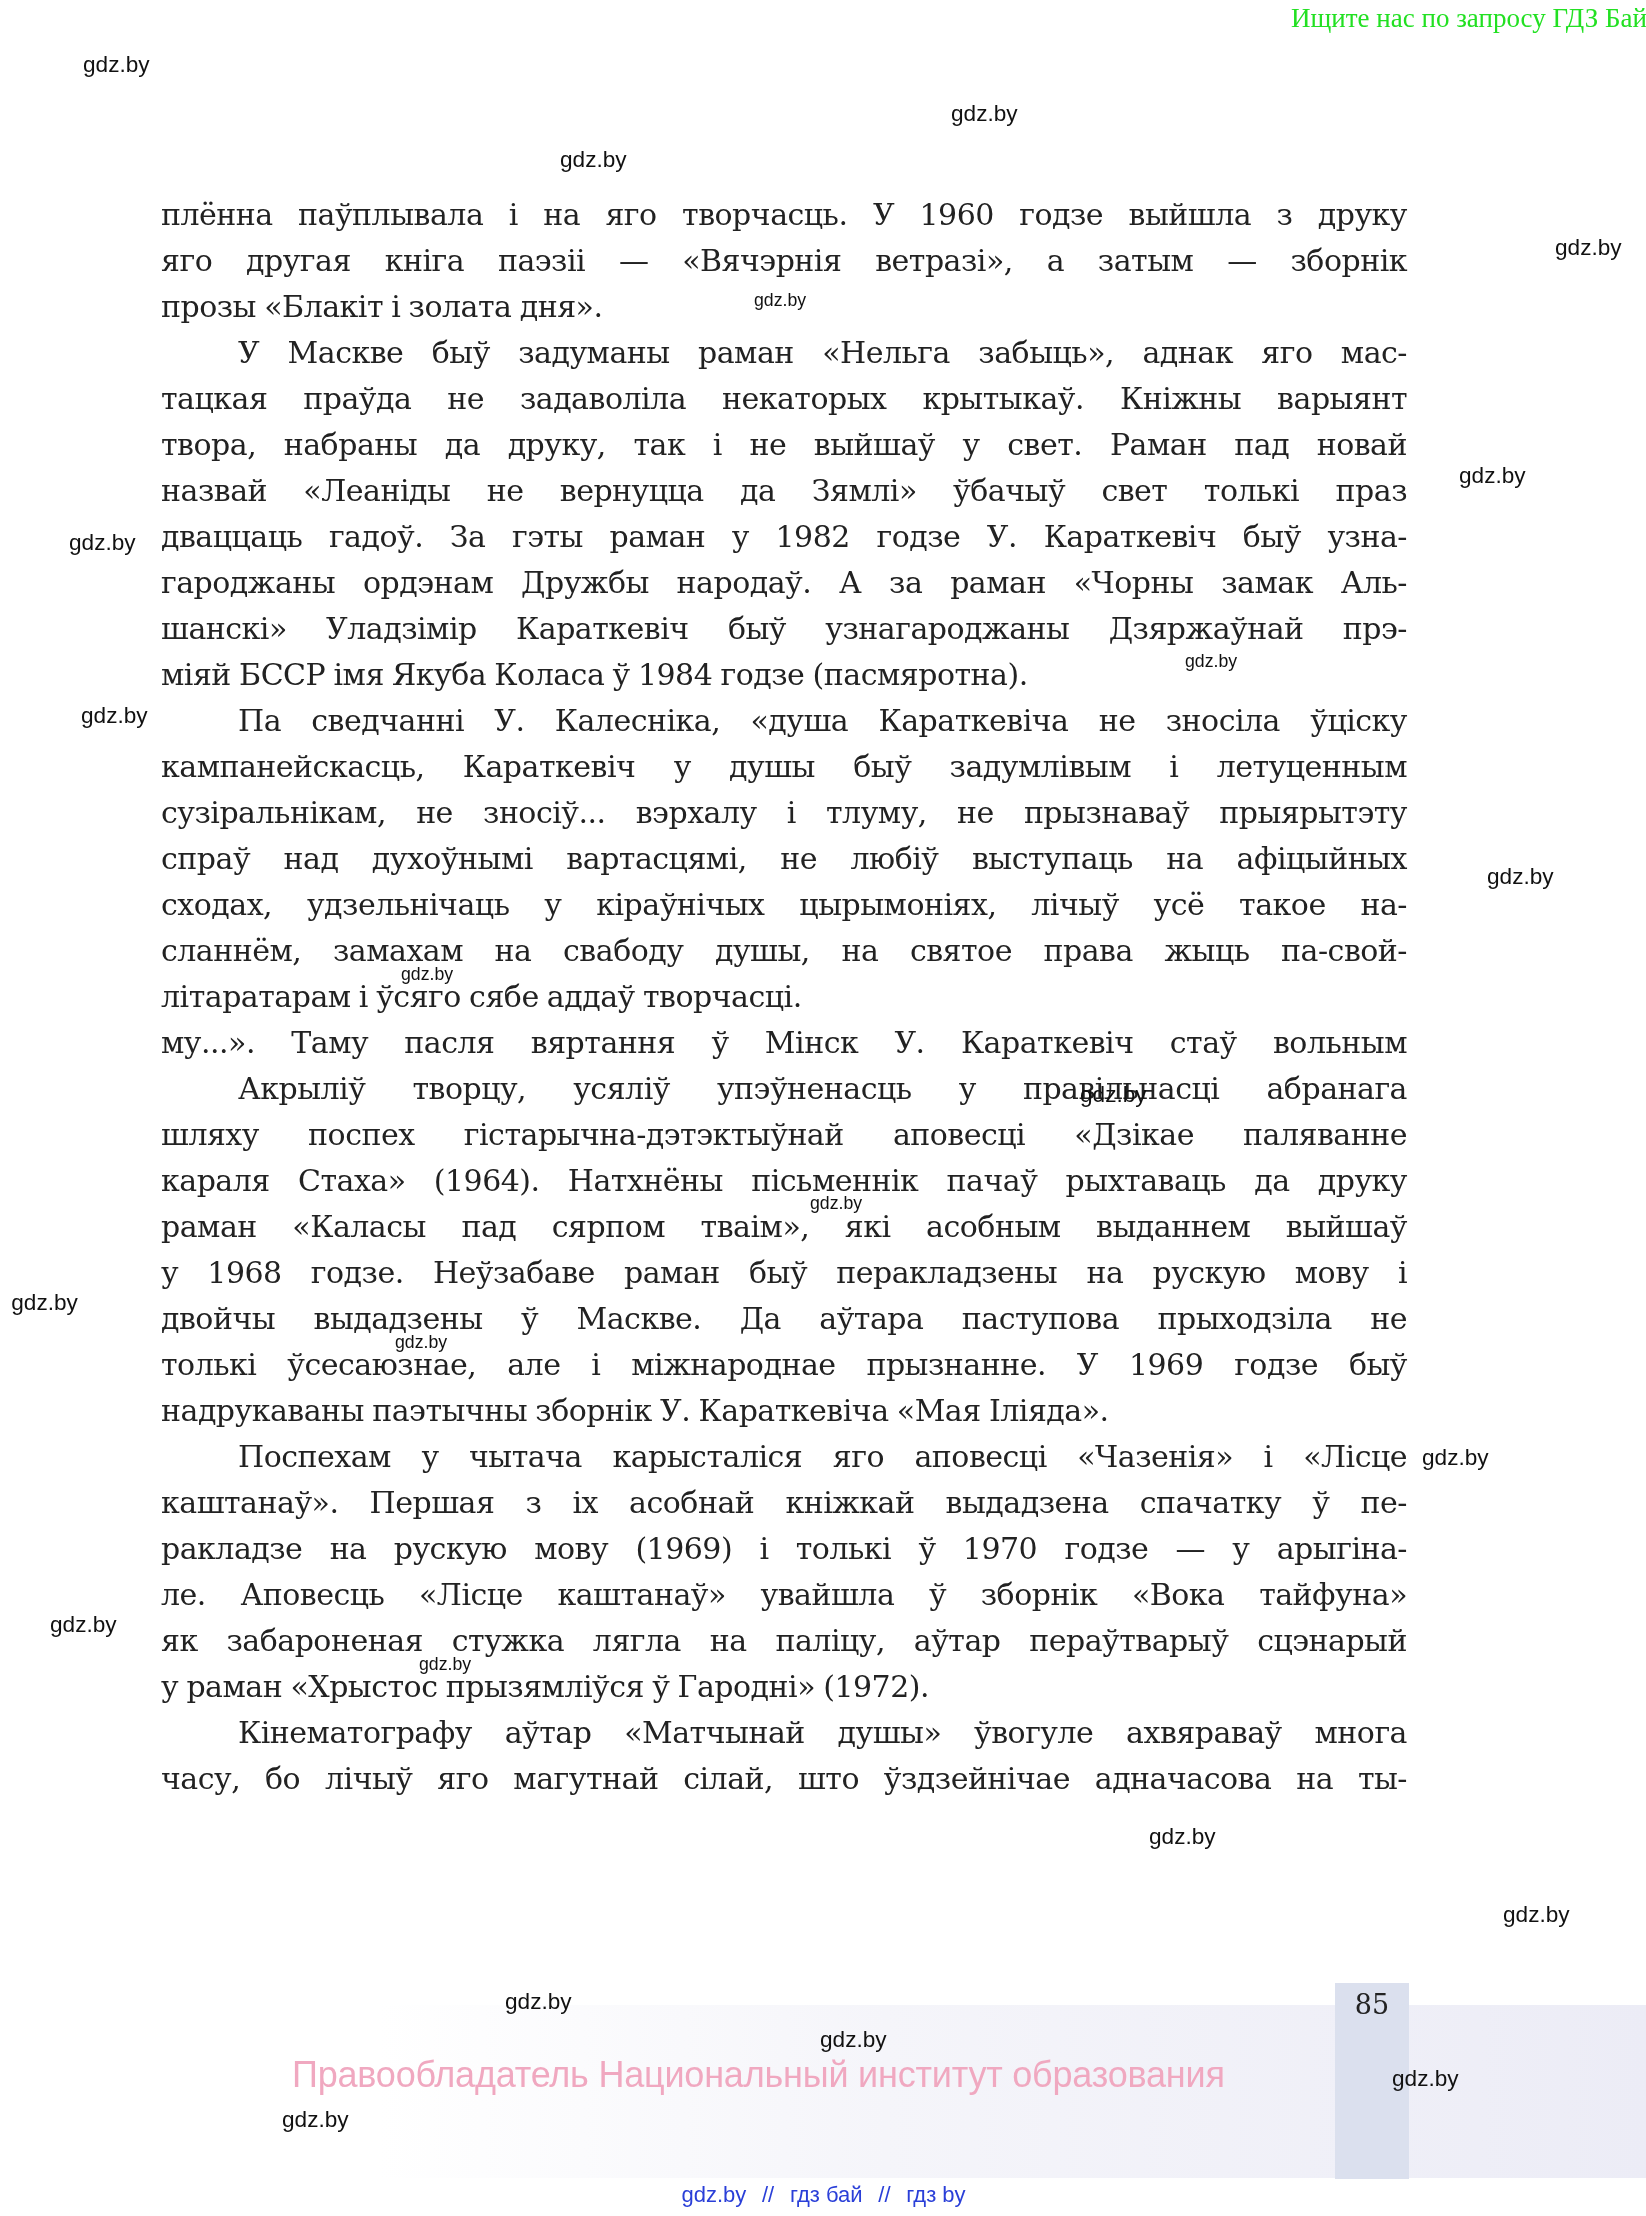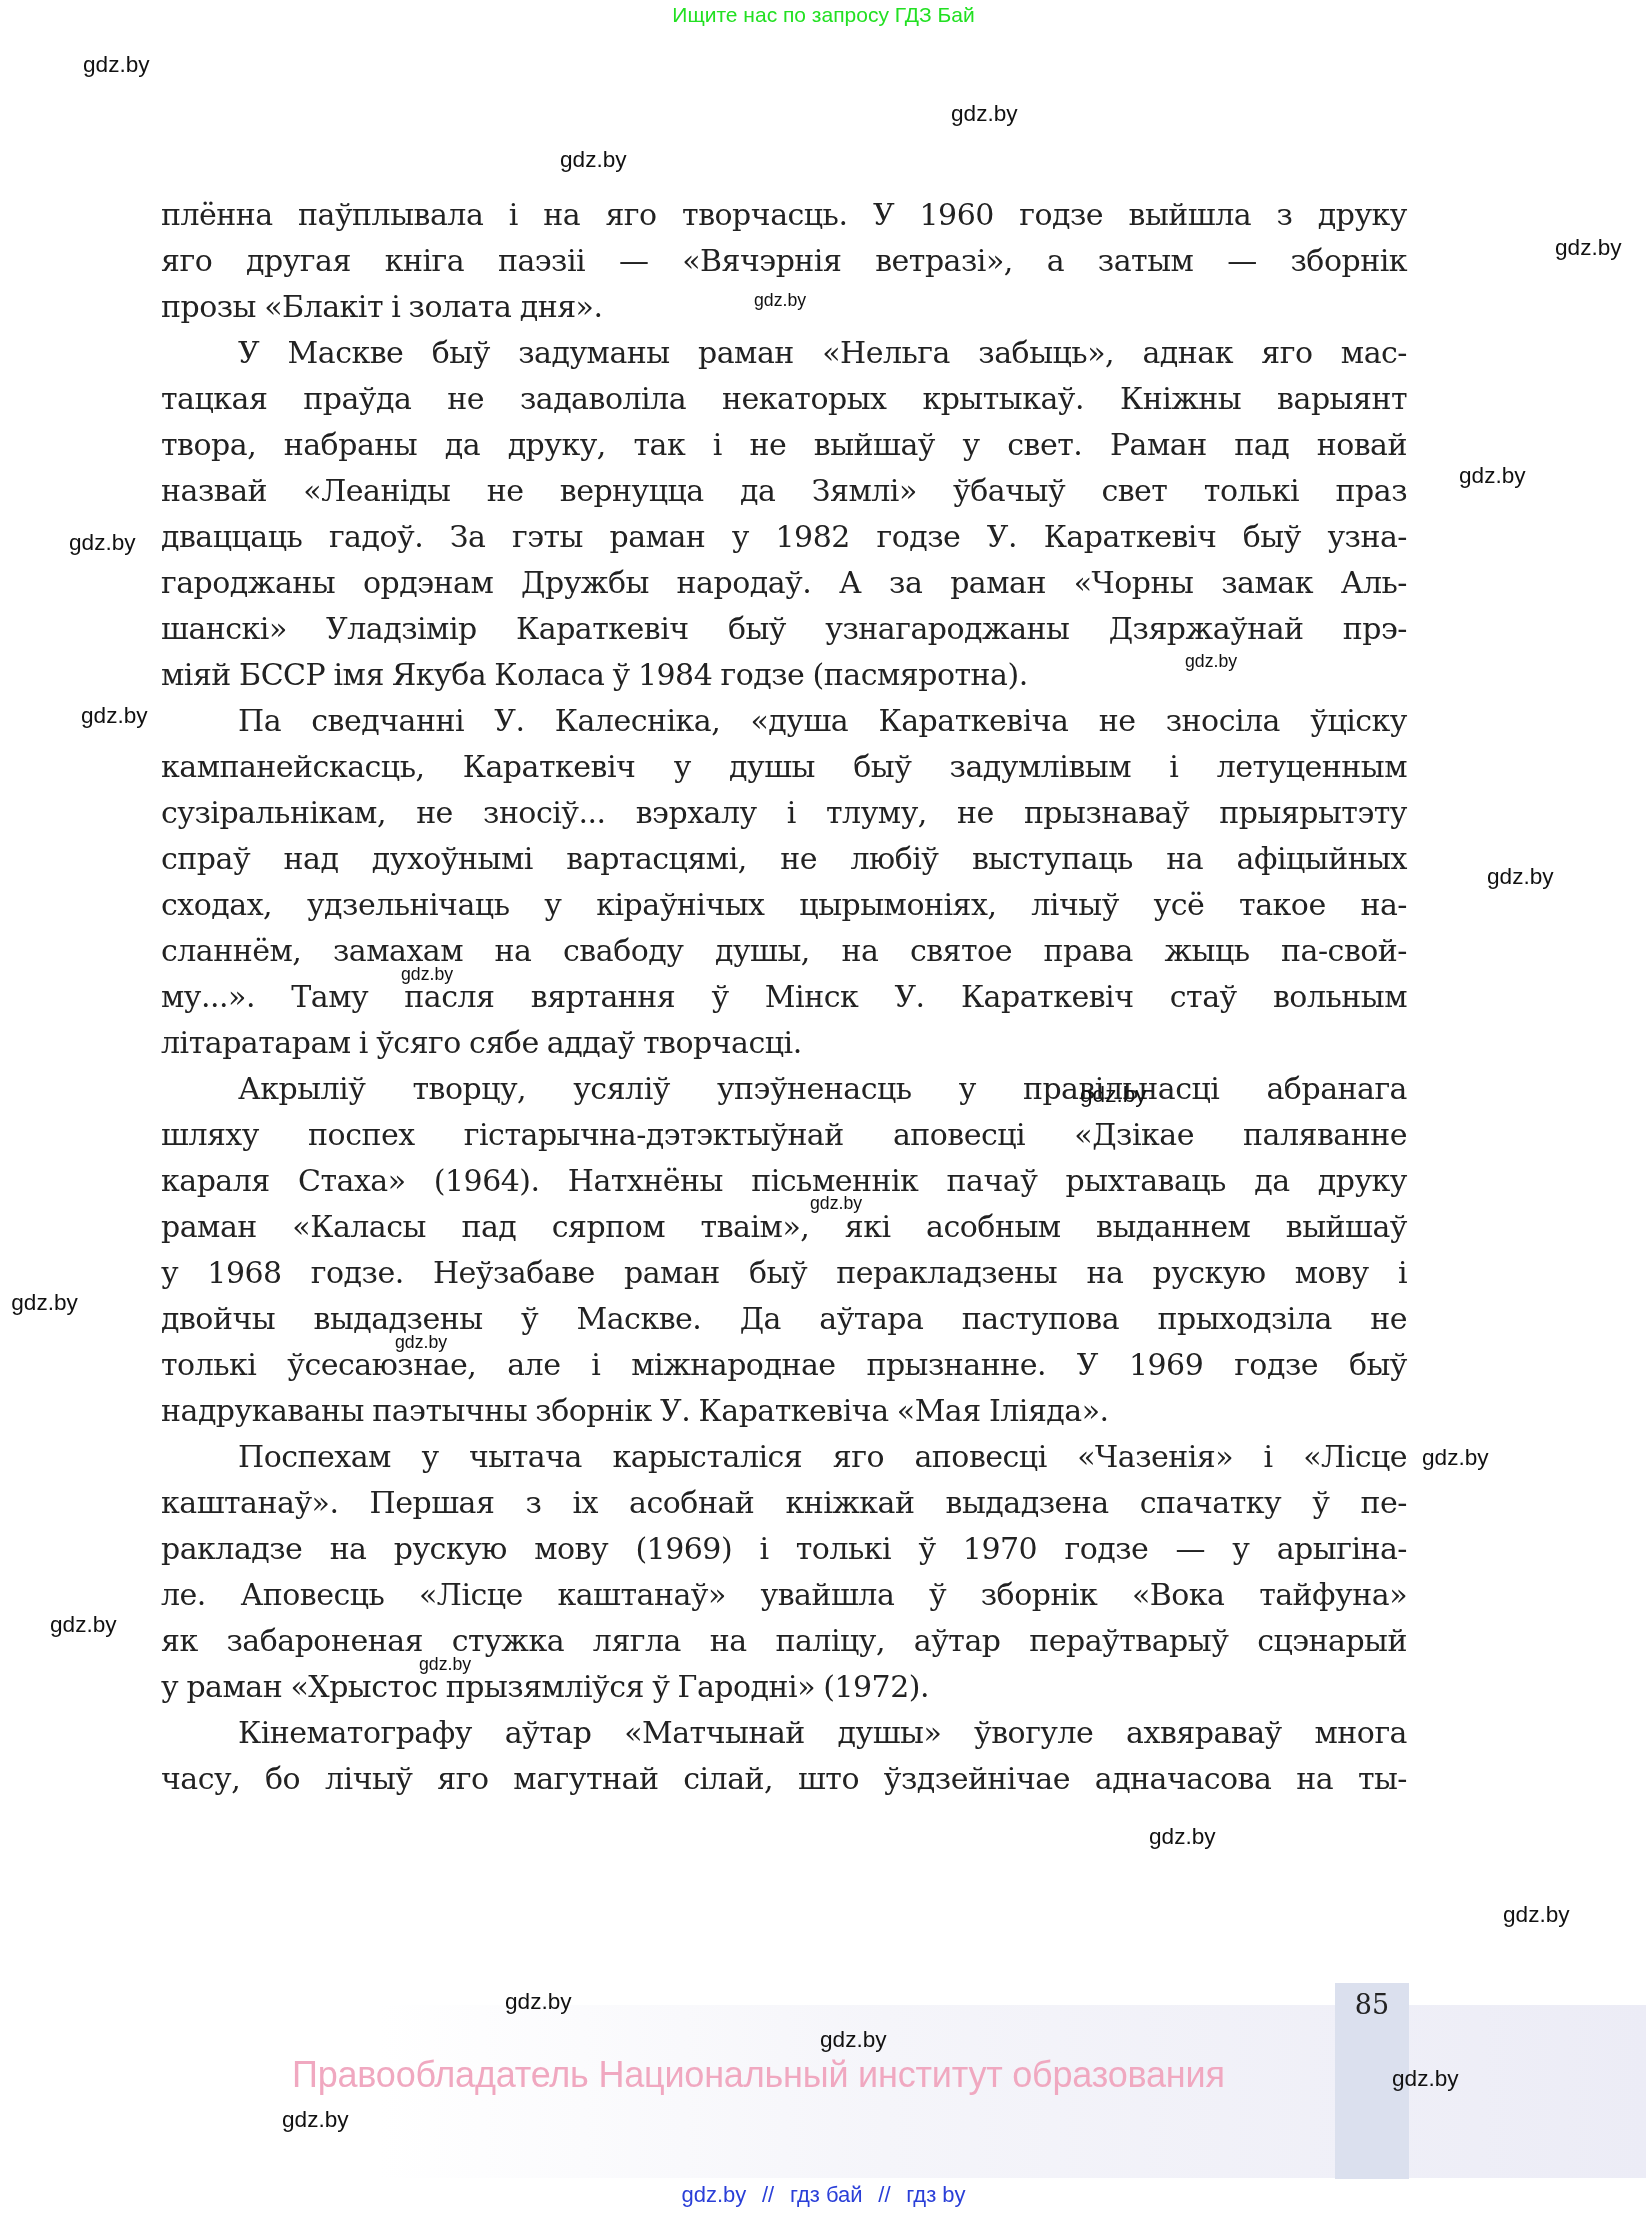--- a/index.html
+++ b/index.html
@@ -1,22 +1,22 @@
 <!DOCTYPE html>
 <html style="font-size:13px"><head>
 <meta charset="utf-8">
 <style>
   html, body { margin: 0; padding: 0; }
   body {
     width: 1647px; height: 2216px; position: relative; overflow: hidden;
     background: #ffffff;
   }
   .top-banner {
-    position: absolute; top: 3.2px; left: 0; width: 1647px; text-align: center;
-    font-family: Liberation Sans, sans-serif; font-size: 21px; color: #22e022;
+    position: absolute; top: 3.2px; left: 0; width: 1647px; text-align: right;
+    font-family: Liberation Serif, serif; font-size: 27px; color: #22e022;
   }
   .text-column {
     position: absolute; left: 161px; top: 192px; width: 1246px;
     font-family: "DejaVu Serif", "Liberation Serif", serif;
     font-size: 30px; line-height: 46px; color: #222222;
   }
   .line {
     display: block; white-space: nowrap; text-align: justify; text-align-last: justify;
     height: 46px; letter-spacing: -0.5px; word-spacing: -0.8px;
   }
@@ -74,22 +74,22 @@
     <span class="line last">міяй БССР імя Якуба Коласа ў 1984 годзе (пасмяротна).</span>
   </div>
 
   <div>
     <span class="line indent">Па сведчанні У. Калесніка, «душа Караткевіча не зносіла ўціску</span>
     <span class="line">кампанейскасць, Караткевіч у душы быў задумлівым і летуценным</span>
     <span class="line">сузіральнікам, не зносіў... вэрхалу і тлуму, не прызнаваў прыярытэту</span>
     <span class="line">спраў над духоўнымі вартасцямі, не любіў выступаць на афіцыйных</span>
     <span class="line">сходах, удзельнічаць у кіраўнічых цырымоніях, лічыў усё такое на-</span>
     <span class="line">сланнём, замахам на свабоду душы, на святое права жыць па-свой-</span>
+    <span class="line last">літаратарам і ўсяго сябе аддаў творчасці.</span>
     <span class="line">му...». Таму пасля вяртання ў Мінск У. Караткевіч стаў вольным</span>
-    <span class="line last">літаратарам і ўсяго сябе аддаў творчасці.</span>
   </div>
 
   <div>
     <span class="line indent">Акрыліў творцу, усяліў упэўненасць у правільнасці абранага</span>
     <span class="line">шляху поспех гістарычна-дэтэктыўнай аповесці «Дзікае паляванне</span>
     <span class="line">караля Стаха» (1964). Натхнёны пісьменнік пачаў рыхтаваць да друку</span>
     <span class="line">раман «Каласы пад сярпом тваім», які асобным выданнем выйшаў</span>
     <span class="line">у 1968 годзе. Неўзабаве раман быў перакладзены на рускую мову і</span>
     <span class="line">двойчы выдадзены ў Маскве. Да аўтара паступова прыходзіла не</span>
     <span class="line">толькі ўсесаюзнае, але і міжнароднае прызнанне. У 1969 годзе быў</span>

